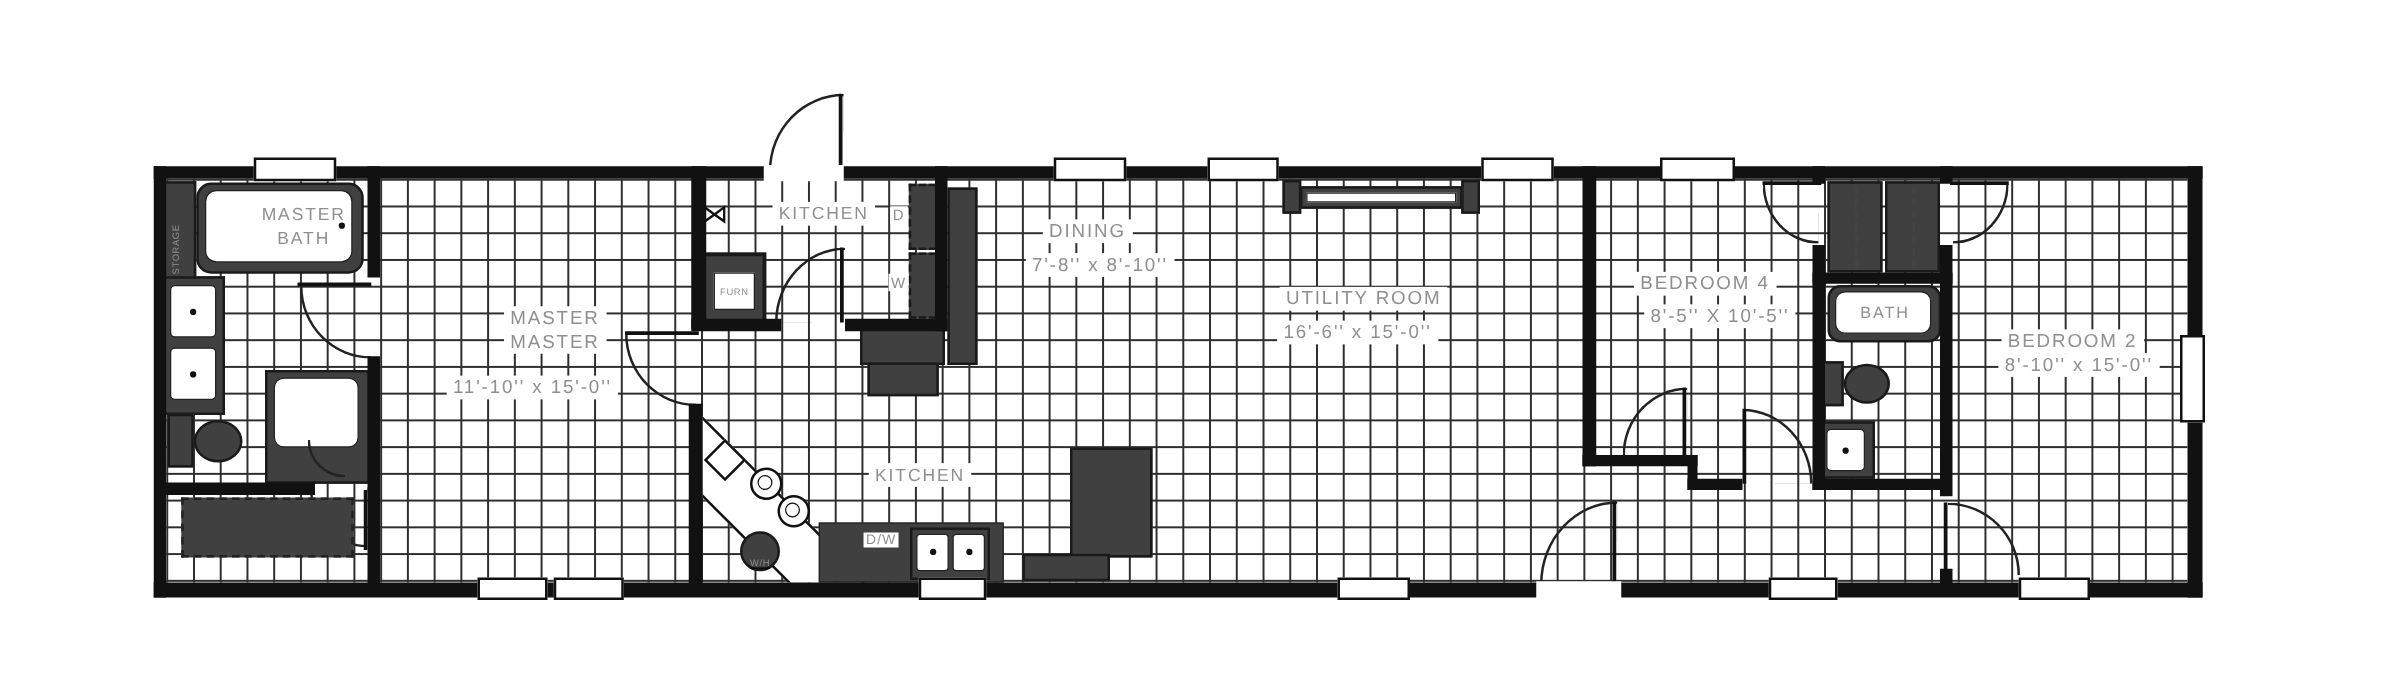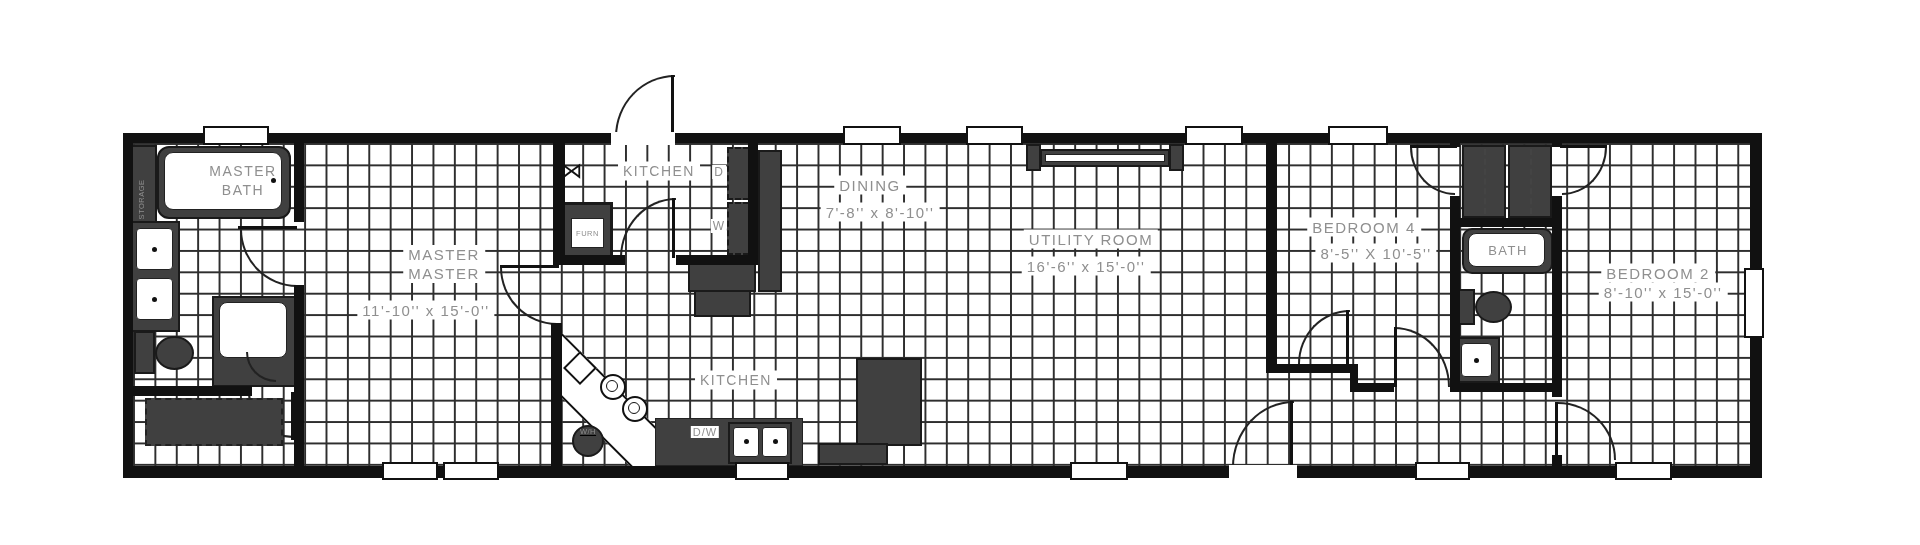--- a/index.html
+++ b/index.html
@@ -153,21 +153,21 @@
   <div style="position:absolute;left:562px;top:325px;width:140px;height:141px;overflow:hidden;z-index:9;">
     <div style="position:absolute;left:-10px;top:-2px;width:200px;height:46px;background:#fff;border:2.5px solid #111;box-sizing:border-box;transform:rotate(45deg);transform-origin:top left;"></div>
   </div>
   <div style="position:absolute;left:568px;top:356px;width:24px;height:24px;background:#fff;border:2px solid #111;box-sizing:border-box;transform:rotate(45deg);z-index:12;"></div>
   <div style="position:absolute;left:600px;top:374px;width:22px;height:22px;border:2px solid #111;border-radius:50%;z-index:13;background:#fff;">
     <div style="position:absolute;left:4px;top:4px;width:10px;height:10px;border:1.5px solid #111;border-radius:50%;"></div>
   </div>
   <div style="position:absolute;left:622px;top:396px;width:22px;height:22px;border:2px solid #111;border-radius:50%;z-index:13;background:#fff;">
     <div style="position:absolute;left:4px;top:4px;width:10px;height:10px;border:1.5px solid #111;border-radius:50%;"></div>
   </div>
-  <div class="fx round" style="left:572px;top:425px;width:32px;height:32px;z-index:11;display:flex;align-items:flex-start;justify-content:center;">
+  <div class="fx round" style="left:592px;top:425px;width:32px;height:32px;z-index:11;display:flex;align-items:flex-end;justify-content:center;">
     <span class="tinylabel">W/H</span>
   </div>
   <div class="fx fx-thin" style="left:655px;top:418px;width:148px;height:48px;z-index:9;"></div>
   <div class="slabel" style="left:705px;top:432px;font-size:11px;">D/W</div>
   <div class="fx" style="left:728px;top:422px;width:64px;height:42px;z-index:11;">
     <div class="inner" style="left:3px;top:3px;width:26px;height:30px;border-radius:3px;"></div>
     <div class="inner" style="left:32px;top:3px;width:26px;height:30px;border-radius:3px;"></div>
     <div class="dot" style="left:14px;top:15px;width:5px;height:5px;"></div>
     <div class="dot" style="left:43px;top:15px;width:5px;height:5px;"></div>
   </div>

